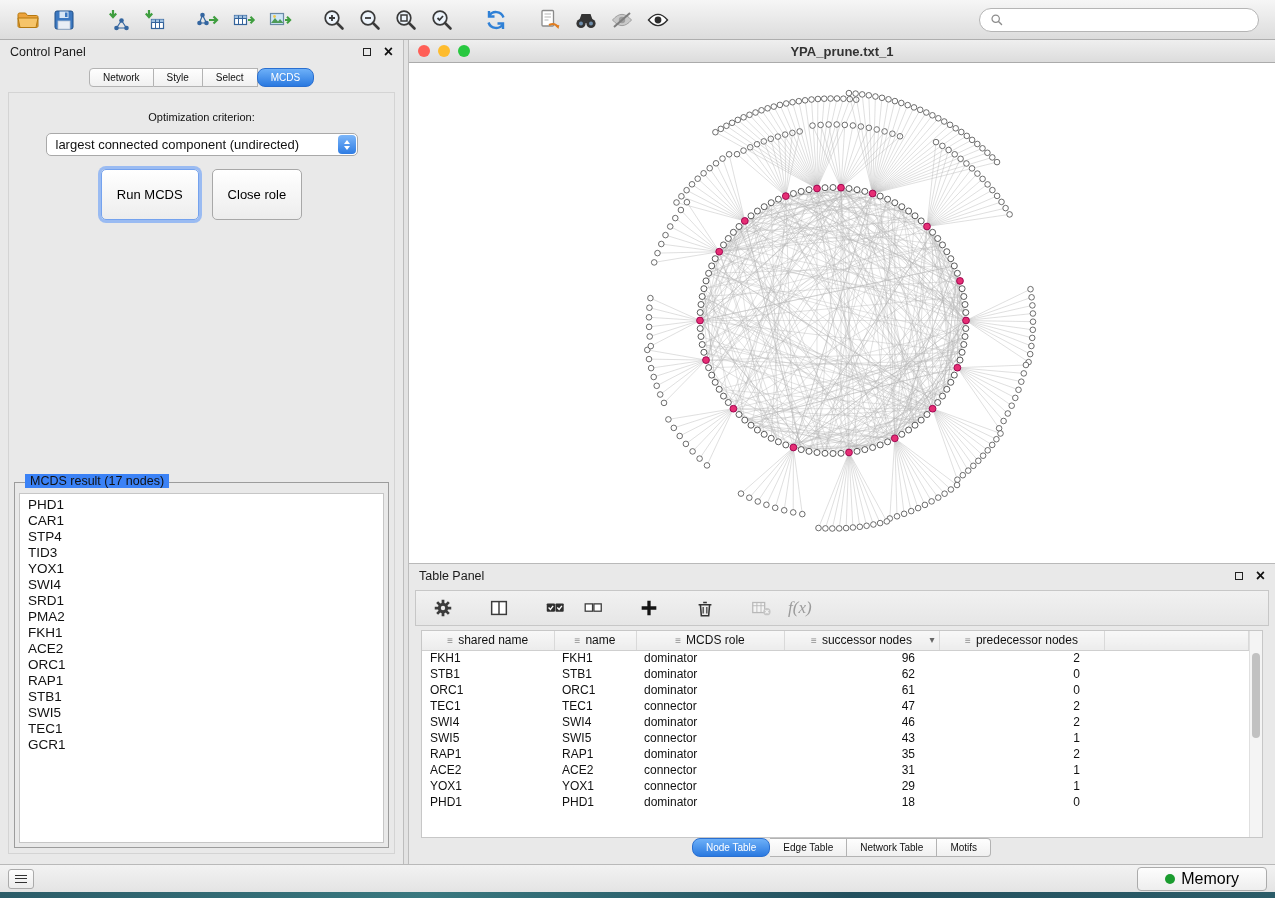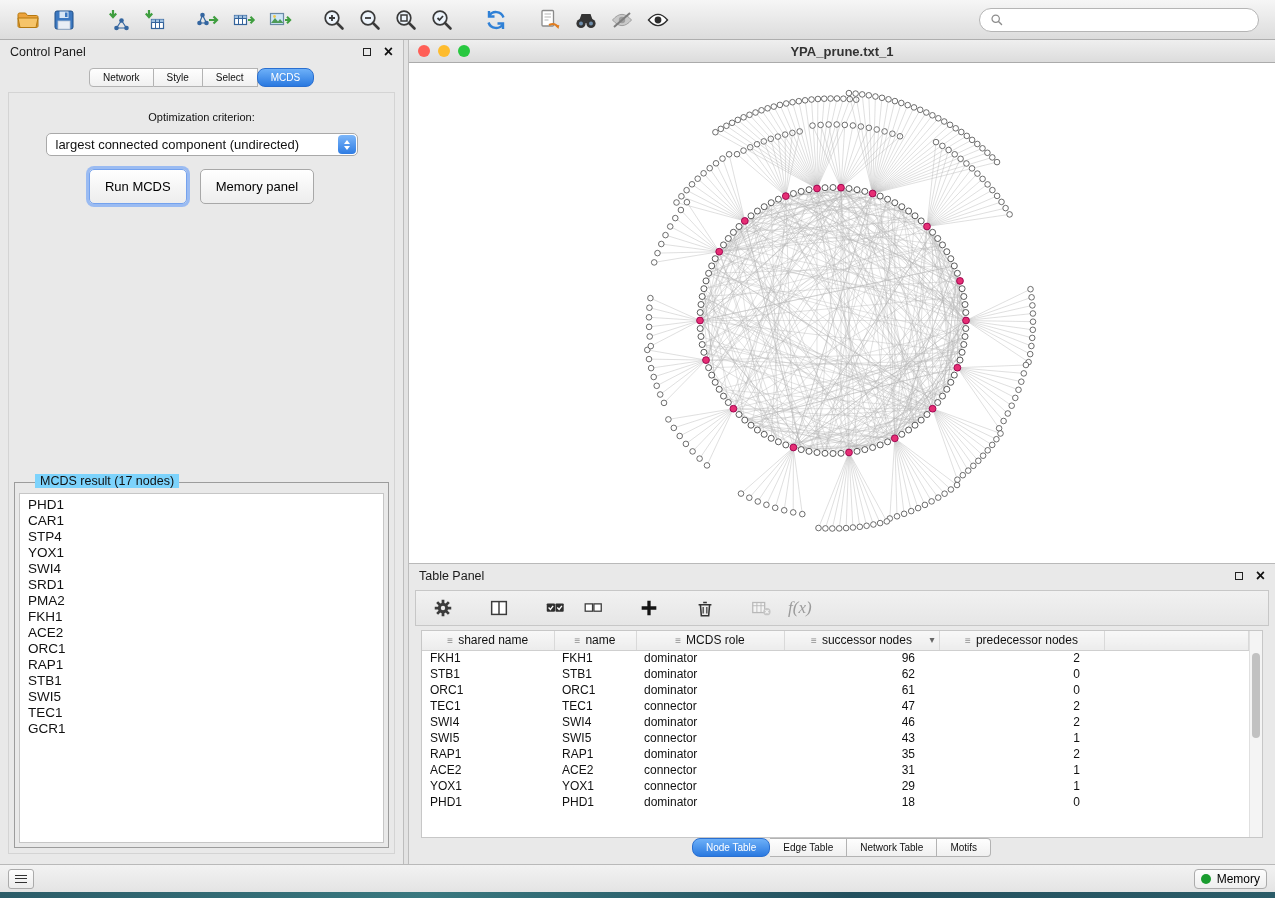--- a/index.html
+++ b/index.html
@@ -30,24 +30,24 @@
   .seg:first-child { border-radius:4px 0 0 4px; }
   .seg:last-child { border-radius:0 4px 4px 0; }
   .seg.active { background:linear-gradient(#6db0f8,#2a79e0); color:#fff; border:1px solid #2a6fd0; border-radius:8px; margin-left:-1px; }
   .cp-content { flex:1; margin:2px 8px 10px; border:1px solid #d4d4d4; display:flex; flex-direction:column; min-height:0; }
   .opt-label { text-align:center; margin-top:18px; font-size:11px; }
   .combo { width:312px; height:23px; margin:10px auto 0; background:#fff; border:1px solid #a9a9a9; border-radius:5px; position:relative; display:flex; align-items:center; font-size:13px; padding:0 24px 0 9px; }
   .combo-stepper { position:absolute; right:1px; top:1px; bottom:1px; width:18px; border-radius:4px; background:linear-gradient(#7cb6f9,#2e7ce3); display:flex; flex-direction:column; align-items:center; justify-content:center; gap:2px; }
   .tri-up { width:0; height:0; border-left:3.5px solid transparent; border-right:3.5px solid transparent; border-bottom:4.5px solid #fff; }
   .tri-down { width:0; height:0; border-left:3.5px solid transparent; border-right:3.5px solid transparent; border-top:4.5px solid #fff; }
   .btn-row { display:flex; justify-content:center; gap:13px; margin-top:13px; }
-  .btn { background:linear-gradient(#ffffff,#ededed); border:1px solid #a8a8a8; border-radius:5px; padding:9px 15px; font-size:13px; font-family:inherit; }
+  .btn { background:linear-gradient(#ffffff,#ededed); border:1px solid #a8a8a8; border-radius:5px; padding:17px 15px; font-size:13px; font-family:inherit; }
   .btn.focused { box-shadow:0 0 0 3px rgba(90,150,250,.55); border-color:#74a2ee; }
   .result-box { position:relative; margin:auto 5px 5px; height:366px; border:1px solid #9c9c9c; padding:10px 4px 4px; display:flex; flex-direction:column; }
-  .result-legend { position:absolute; top:-9px; left:20px; background:#7dd3fc; padding:0 5px; font-size:12.5px; }
+  .result-legend { position:absolute; top:-9px; left:10px; background:#3b82f6; padding:0 5px; font-size:12.5px; }
   .result-list { flex:1; background:#fff; border:1px solid #c6c6c6; overflow:hidden; padding:3px 0 0 8px; font-size:13.5px; }
   .mcds-item { height:16px; line-height:16px; }
 
   .vsplitter { flex:0 0 6px; background:#e3e3e3; border-left:1px solid #bdbdbd; border-right:1px solid #bdbdbd; }
 
   
   .right-col { flex:1; display:flex; flex-direction:column; min-width:0; }
   .network-window { flex:0 0 523px; display:flex; flex-direction:column; min-height:0; }
   .net-titlebar { flex:0 0 23px; background:linear-gradient(#efefef,#dcdcdc); border-bottom:1px solid #ababab; display:flex; align-items:center; padding:0 9px; position:relative; }
   .lights { display:flex; gap:8px; z-index:2; }
@@ -75,21 +75,21 @@
   .node-table td.num { text-align:right; padding-right:24px; }
   .vscroll { position:absolute; top:0; right:0; bottom:0; width:13px; background:#f4f4f4; border-left:1px solid #e0e0e0; }
   .vthumb { position:absolute; left:2px; right:2px; top:22px; height:85px; background:#c1c1c1; border-radius:5px; }
   .tp-tabs { flex:0 0 26px; display:flex; justify-content:center; align-items:flex-start; }
 
   
   .statusbar { flex:0 0 28px; background:linear-gradient(#f2f2f2,#e4e4e4); border-top:1px solid #b9b9b9; display:flex; align-items:center; padding:0 8px; }
   .menu-btn { width:26px; height:20px; background:linear-gradient(#fdfdfd,#ececec); border:1px solid #ababab; border-radius:3px; display:flex; align-items:center; justify-content:center; padding:0; }
   .lines { display:block; width:12px; height:8px; border-top:1.5px solid #333; border-bottom:1.5px solid #333; position:relative; }
   .lines:after { content:""; position:absolute; left:0; right:0; top:50%; margin-top:-1px; border-top:1.5px solid #333; }
-  .memory-btn { margin-left:auto; display:flex; align-items:center; gap:6px; background:linear-gradient(#fdfdfd,#eeeeee); border:1px solid #ababab; border-radius:4px; padding:2px 6px; font-size:12px; font-family:inherit; }
+  .memory-btn { margin-left:auto; display:flex; align-items:center; gap:6px; background:linear-gradient(#fdfdfd,#eeeeee); border:1px solid #ababab; border-radius:4px; padding:2px 27px; font-size:16px; font-family:inherit; }
   .memory-dot { width:10px; height:10px; border-radius:50%; background:#1a9c2f; }
   .desktop-strip { flex:0 0 6px; background:linear-gradient(90deg,#2b5c68,#39787f,#23505e,#2b5c68); }
 </style>
 </head>
 <body>
 
 <div class="app">
 
   <div class="toolbar">
     <button class="tbtn">
@@ -249,28 +249,29 @@
         <div class="opt-label">Optimization criterion:</div>
         <div class="combo">
           <span>largest connected component (undirected)</span>
           <span class="combo-stepper">
               <span class="tri-up"></span>
               <span class="tri-down"></span>
             </span>
         </div>
         <div class="btn-row">
           <button class="btn focused">Run MCDS</button>
-          <button class="btn">Memory panel</button>
+          <button class="btn">Close role</button>
         </div>
         <div class="result-box">
           <span class="result-legend">MCDS result (17 nodes)</span>
           <div class="result-list">
               <div class="mcds-item">PHD1</div>
               <div class="mcds-item">CAR1</div>
               <div class="mcds-item">STP4</div>
+              <div class="mcds-item">TID3</div>
               <div class="mcds-item">YOX1</div>
               <div class="mcds-item">SWI4</div>
               <div class="mcds-item">SRD1</div>
               <div class="mcds-item">PMA2</div>
               <div class="mcds-item">FKH1</div>
               <div class="mcds-item">ACE2</div>
               <div class="mcds-item">ORC1</div>
               <div class="mcds-item">RAP1</div>
               <div class="mcds-item">STB1</div>
               <div class="mcds-item">SWI5</div>

